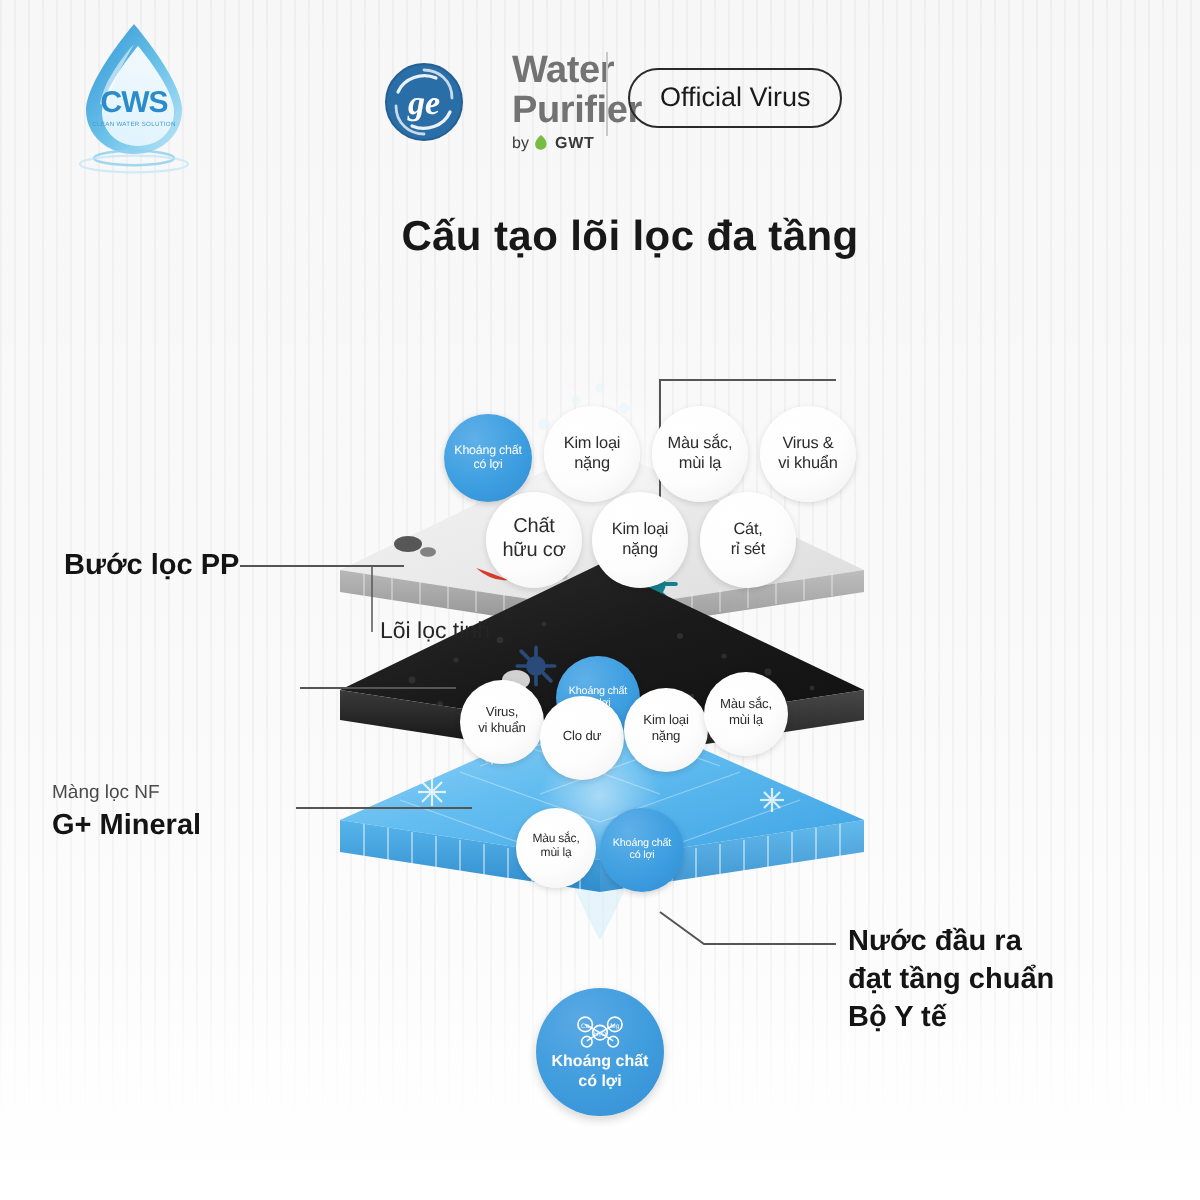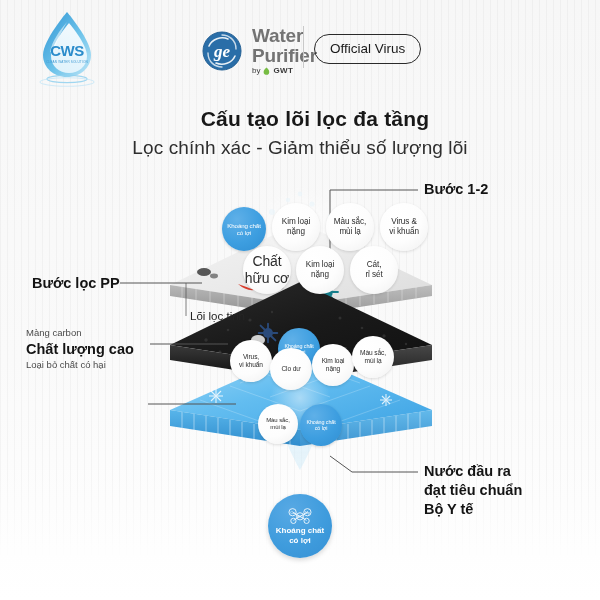--- a/index.html
+++ b/index.html
@@ -48,41 +48,41 @@
   }
 
   .cws-logo {
     position: absolute;
     left: 28px; top: 8px;
     width: 78px; height: 80px;
   }
 
   .ge-block {
     position: absolute;
-    left: 202px; top: 26px;
+    left: 192px; top: 26px;
     display: flex;
     align-items: center;
-    gap: 10px;
+    gap: 24px;
   }
   .ge-mark { width: 40px; height: 40px; flex: 0 0 auto; }
   .ge-words {
     display: flex;
     flex-direction: column;
     line-height: 1.0;
   }
   .ge-words .w1, .ge-words .w2 {
     font-size: 19px;
     font-weight: 700;
     color: #737373;
     letter-spacing: -0.2px;
   }
   .ge-words .w2 { margin-top: 1px; }
   .ge-by {
     display: flex;
-    align-items: flex-start;
+    align-items: center;
     gap: 2px;
     margin-top: 2px;
   }
   .ge-by .by-txt { font-size: 8px; color: #3a3a3a; }
   .ge-by .gwt-txt {
     font-size: 8px; font-weight: 700; color: #3a3a3a; letter-spacing: 0.4px;
   }
 
   .divider-v {
     position: absolute;
@@ -273,21 +273,20 @@
         </span>
       </div>
     </div>
 
     <div class="divider-v"></div>
 
     <div class="official-store">Official Virus</div>
   </div>
 
   <div class="title-main">Cấu tạo lõi lọc đa tầng</div>
-  <div class="title-sub">Lọc chính xác - Giảm thiểu số lượng lõi</div>
 
   <svg class="diagram" viewBox="0 0 600 600">
     <defs>
       <linearGradient id="ppTop" x1="0" y1="0" x2="1" y2="1">
         <stop offset="0%" stop-color="#f4f4f4"></stop>
         <stop offset="50%" stop-color="#eaeaea"></stop>
         <stop offset="100%" stop-color="#dcdcdc"></stop>
       </linearGradient>
       <linearGradient id="ppSide" x1="0" y1="0" x2="0" y2="1">
         <stop offset="0%" stop-color="#b8b8b8"></stop>
@@ -515,37 +514,35 @@
 
       <path d="M148 404 L236 404"></path>
 
       <path d="M418 472 L352 472 L330 456"></path>
 
       <path d="M186 316 L186 283" stroke-opacity="0.75"></path>
     </g>
   </svg>
 
   <div class="callout" id="callout-step12">
-    <div class="c-lg">Bước 1-2</div>
   </div>
 
   <div class="callout" id="callout-pp">
     <div class="c-lg">Bước lọc PP</div>
   </div>
 
-  <div class="callout" id="callout-carbon">
-    <div class="c-sm">Màng carbon</div>
-    <div class="c-lg">Chất lượng cao</div>
-    <div class="c-sm">Loại bỏ chất có hại</div>
+
+  <div class="callout" id="callout-nf">
+    <div class="c-sm">Màng lọc NF</div>
+    <div class="c-lg">G+ Mineral</div>
   </div>
-
 
   <div class="callout" id="callout-out">
     <div class="c-lg">Nước đầu ra</div>
-    <div class="c-lg">đạt tiêu chuẩn</div>
+    <div class="c-lg">đạt tầng chuẩn</div>
     <div class="c-lg">Bộ Y tế</div>
   </div>
 
   <div class="inner-label">Lõi lọc tinh</div>
 
   <div id="bubble-layer">
       <div class="bubble blue" style="left: 222px; top: 207px; width: 44px; height: 44px; font-size: 6.2px;">
         <span>Khoáng chất</span>
         <span>có lợi</span>
       </div>
@@ -554,21 +551,21 @@
         <span>nặng</span>
       </div>
       <div class="bubble white" style="left: 326px; top: 203px; width: 48px; height: 48px; font-size: 8.2px;">
         <span>Màu sắc,</span>
         <span>mùi lạ</span>
       </div>
       <div class="bubble white" style="left: 380px; top: 203px; width: 48px; height: 48px; font-size: 8.2px;">
         <span>Virus &amp;</span>
         <span>vi khuẩn</span>
       </div>
-      <div class="bubble white" style="left: 243px; top: 246px; width: 48px; height: 48px; font-size: 14px;">
+      <div class="bubble white" style="left: 243px; top: 246px; width: 48px; height: 48px; font-size: 10px;">
         <span>Chất</span>
         <span>hữu cơ</span>
       </div>
       <div class="bubble white" style="left: 296px; top: 246px; width: 48px; height: 48px; font-size: 8.2px;">
         <span>Kim loại</span>
         <span>nặng</span>
       </div>
       <div class="bubble white" style="left: 350px; top: 246px; width: 48px; height: 48px; font-size: 8.2px;">
         <span>Cát,</span>
         <span>rỉ sét</span>

